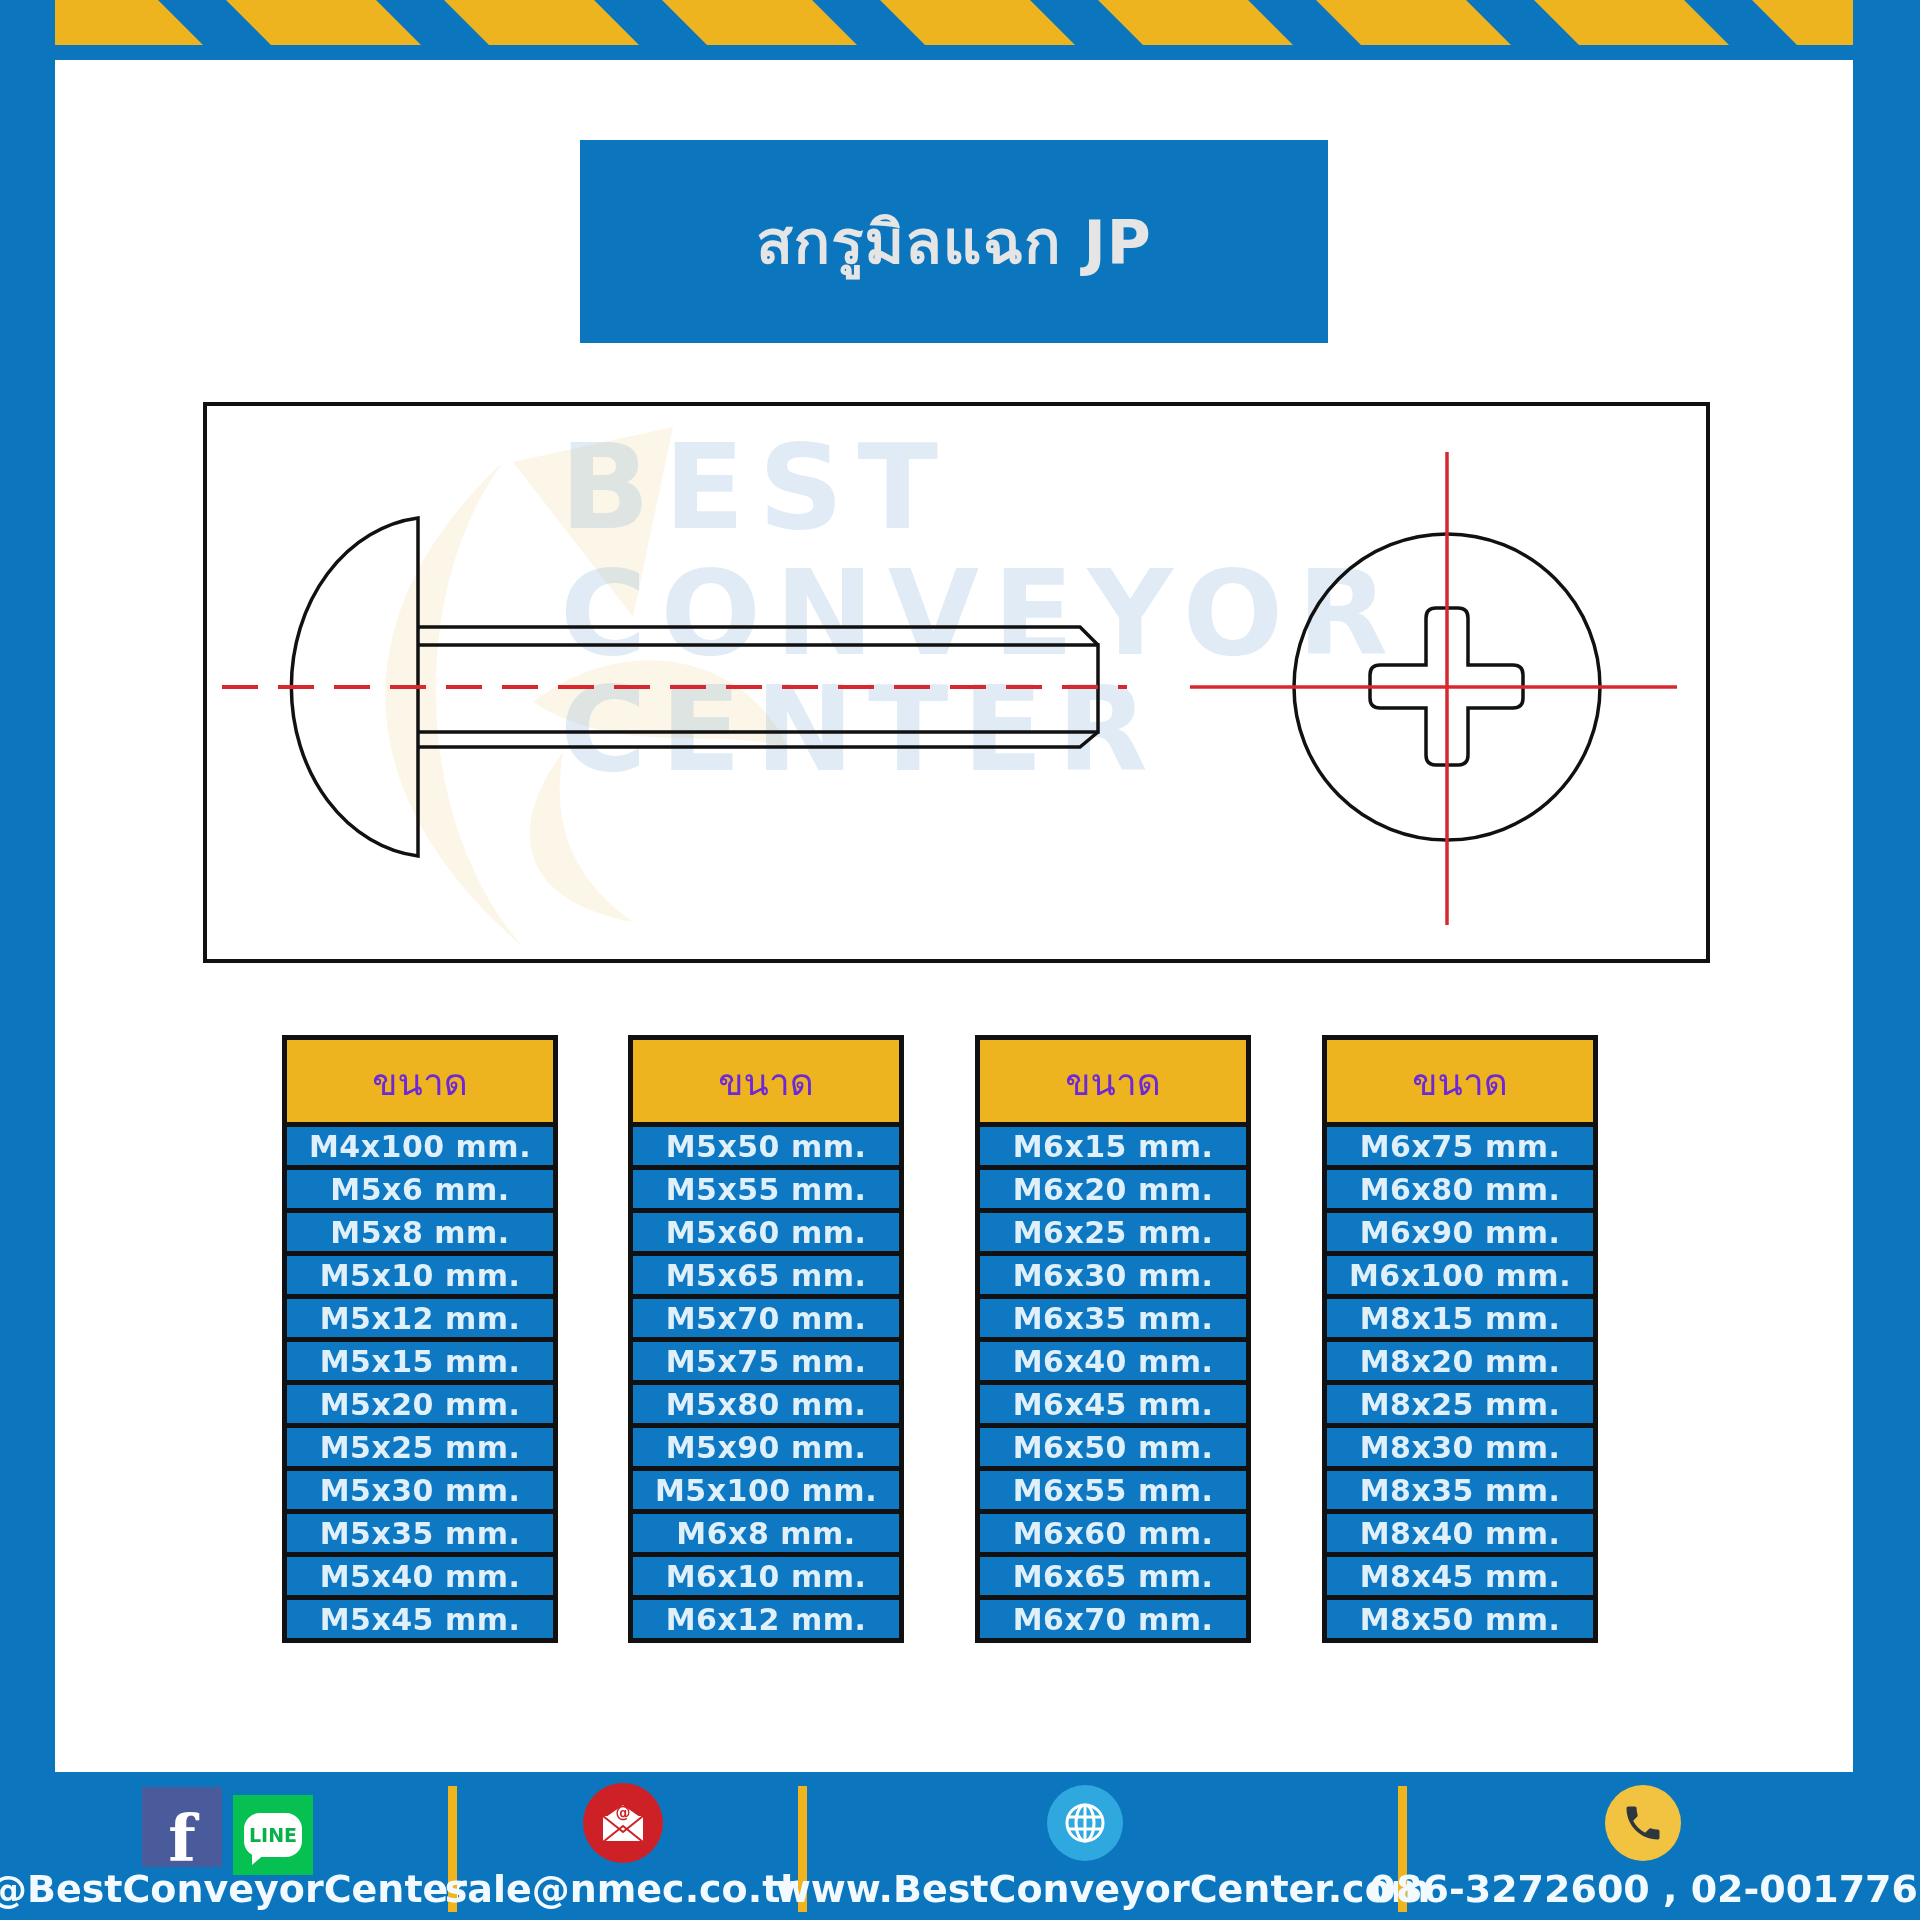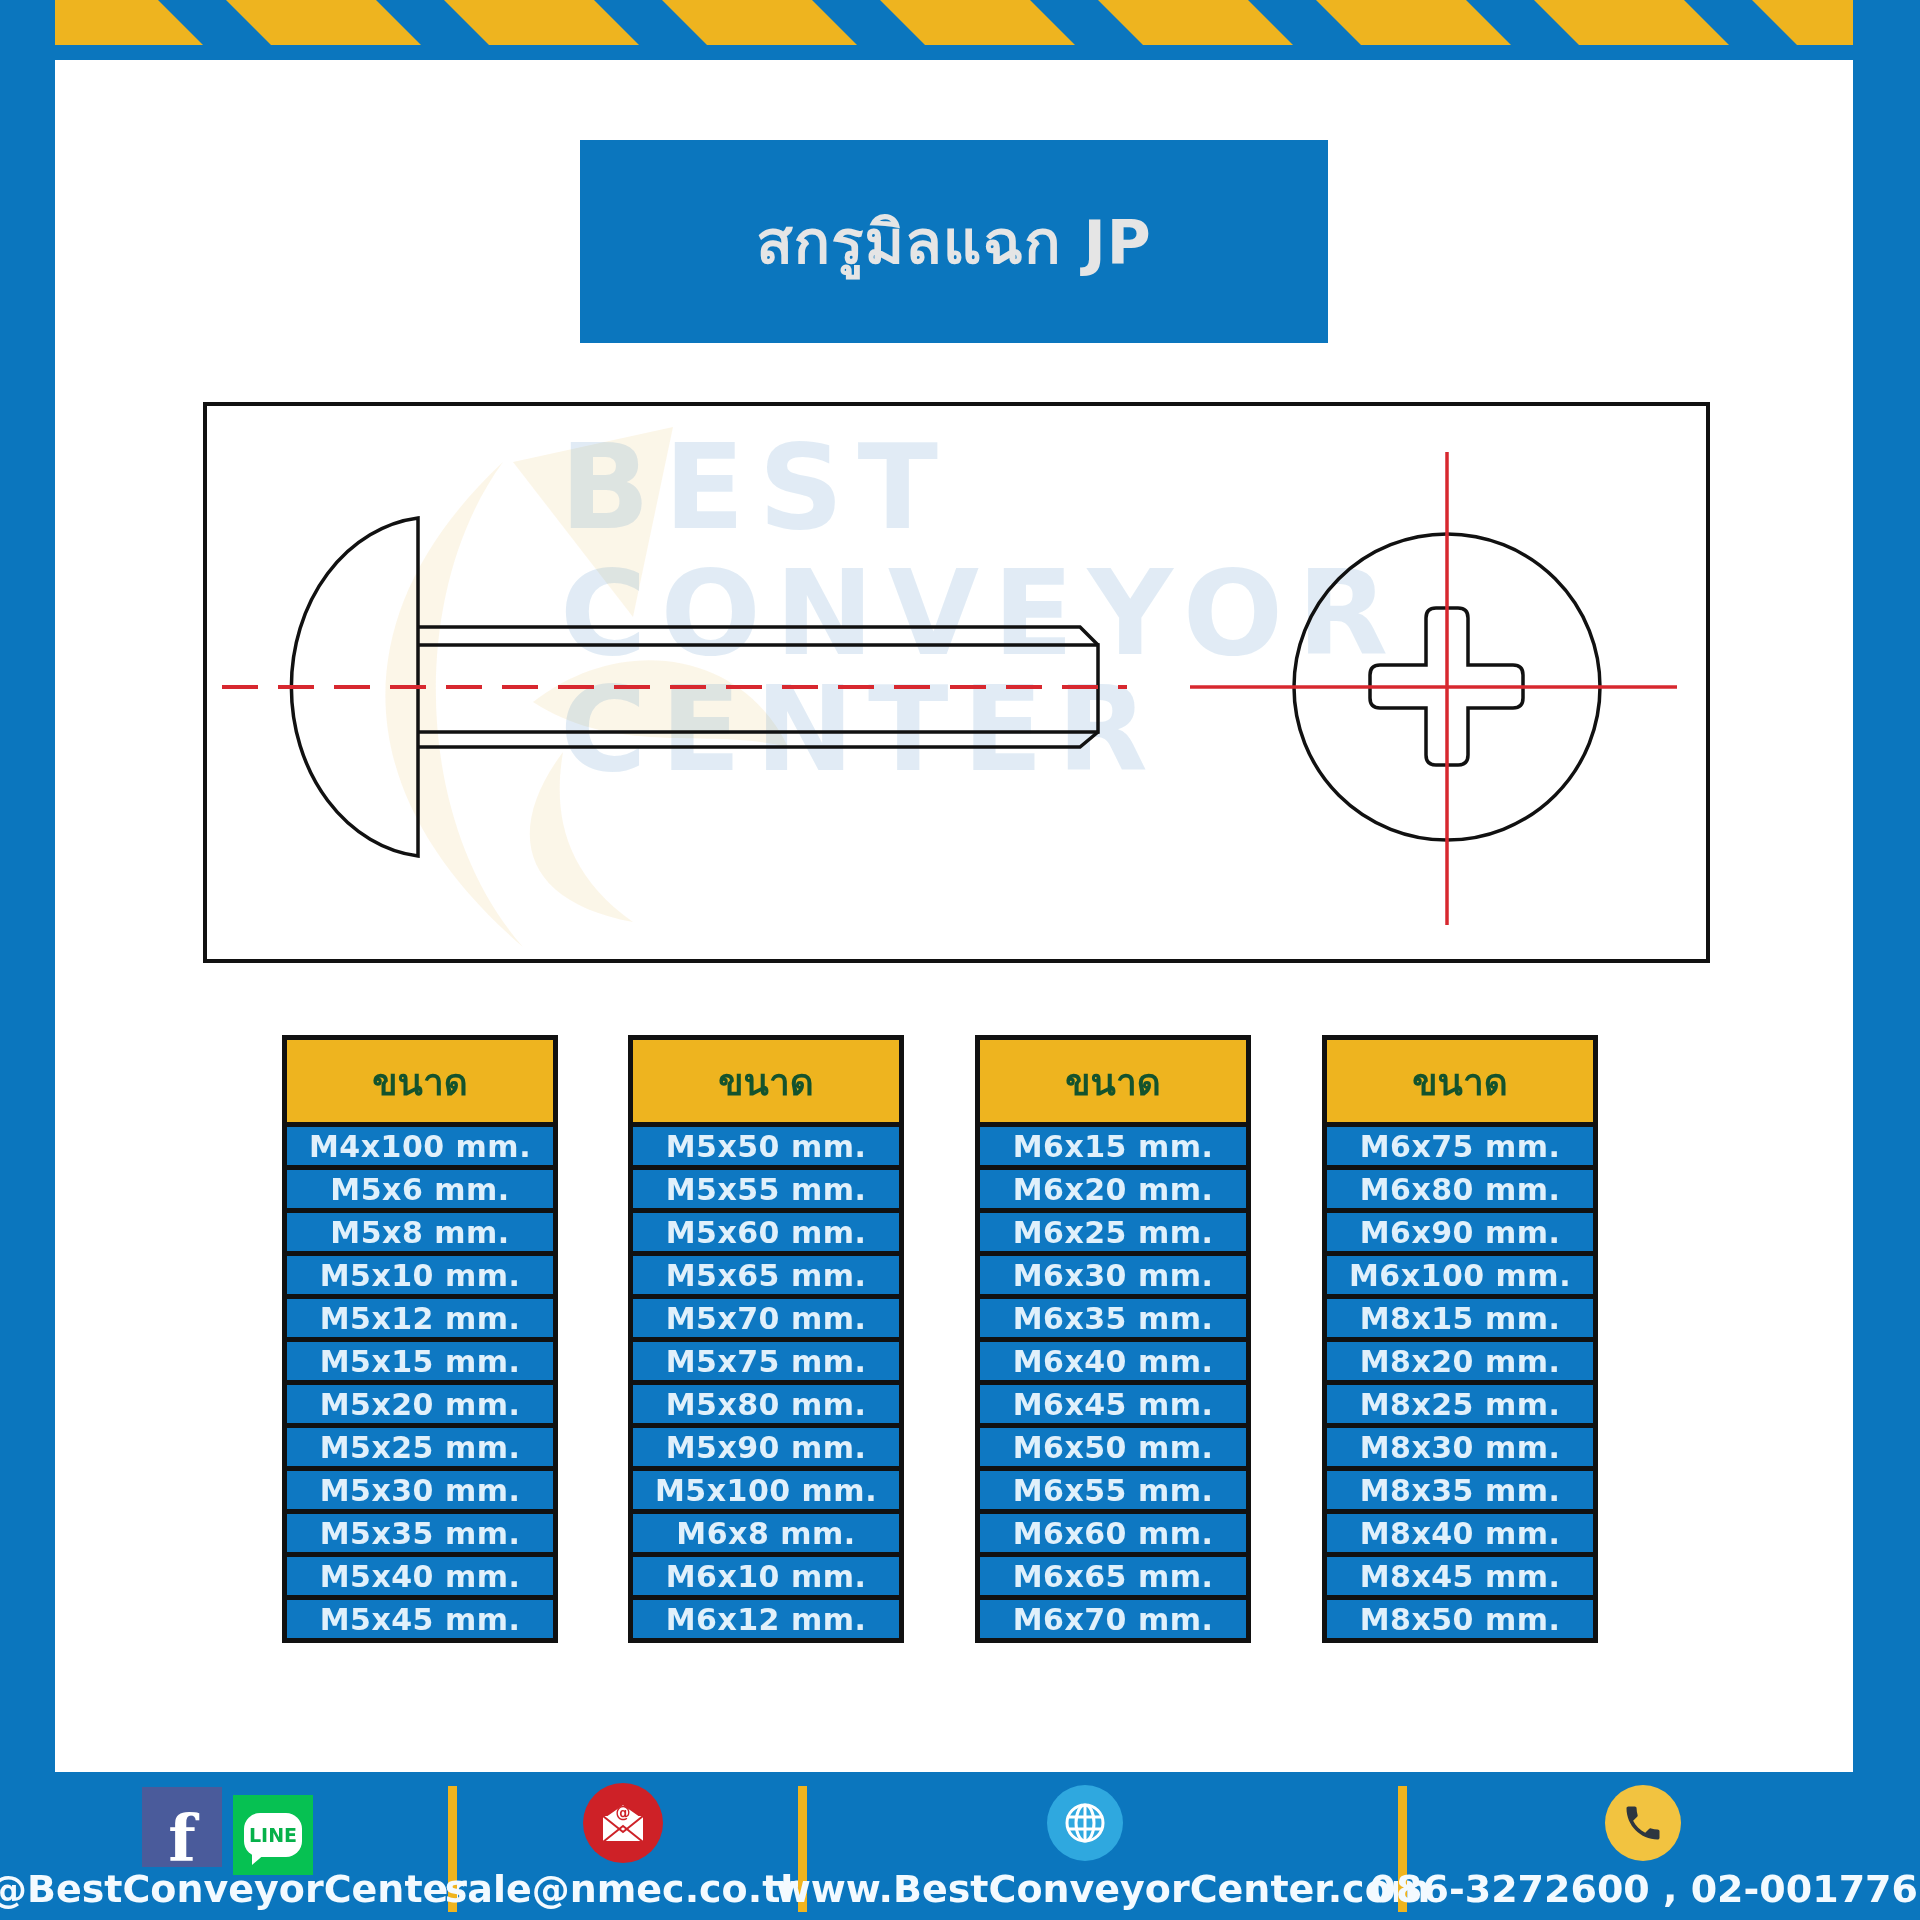--- a/index.html
+++ b/index.html
@@ -22,21 +22,21 @@
     display:flex;align-items:center;justify-content:center;}
   #title-banner span{color:#e5e5e5;font-size:60px;font-weight:bold;letter-spacing:1px;}
 
   
   #drawing{left:203px;top:402px;width:1507px;height:561px;}
 
   
   .size-table{position:absolute;top:1035px;width:276px;border:5px solid #111;
     background:#111;box-sizing:border-box;}
   .size-table .head{height:82px;background:#eeb41f;display:flex;align-items:center;justify-content:center;
-    color:#14532d;font-size:37px;font-weight:bold;}
+    color:#6d28d9;font-size:37px;font-weight:normal;}
   .size-table .row{height:38px;margin-top:5px;background:#0e78c2;display:flex;align-items:center;justify-content:center;
     color:#e0f0fb;font-size:30px;font-weight:600;letter-spacing:.5px;}
 
   
   #footer{left:0;top:1772px;width:1920px;height:148px;background:#0b76be;}
   #footer .ftext{position:absolute;top:94px;height:46px;display:flex;align-items:center;justify-content:center;
     color:#f3faff;font-size:38px;font-weight:bold;white-space:nowrap;}
   .fdivider{position:absolute;top:14px;width:9px;height:126px;background:#f0b41e;}
   #fb-box{position:absolute;left:142px;top:15px;width:80px;height:80px;background:#4a5b9b;
     display:flex;align-items:flex-end;justify-content:center;overflow:hidden;}

